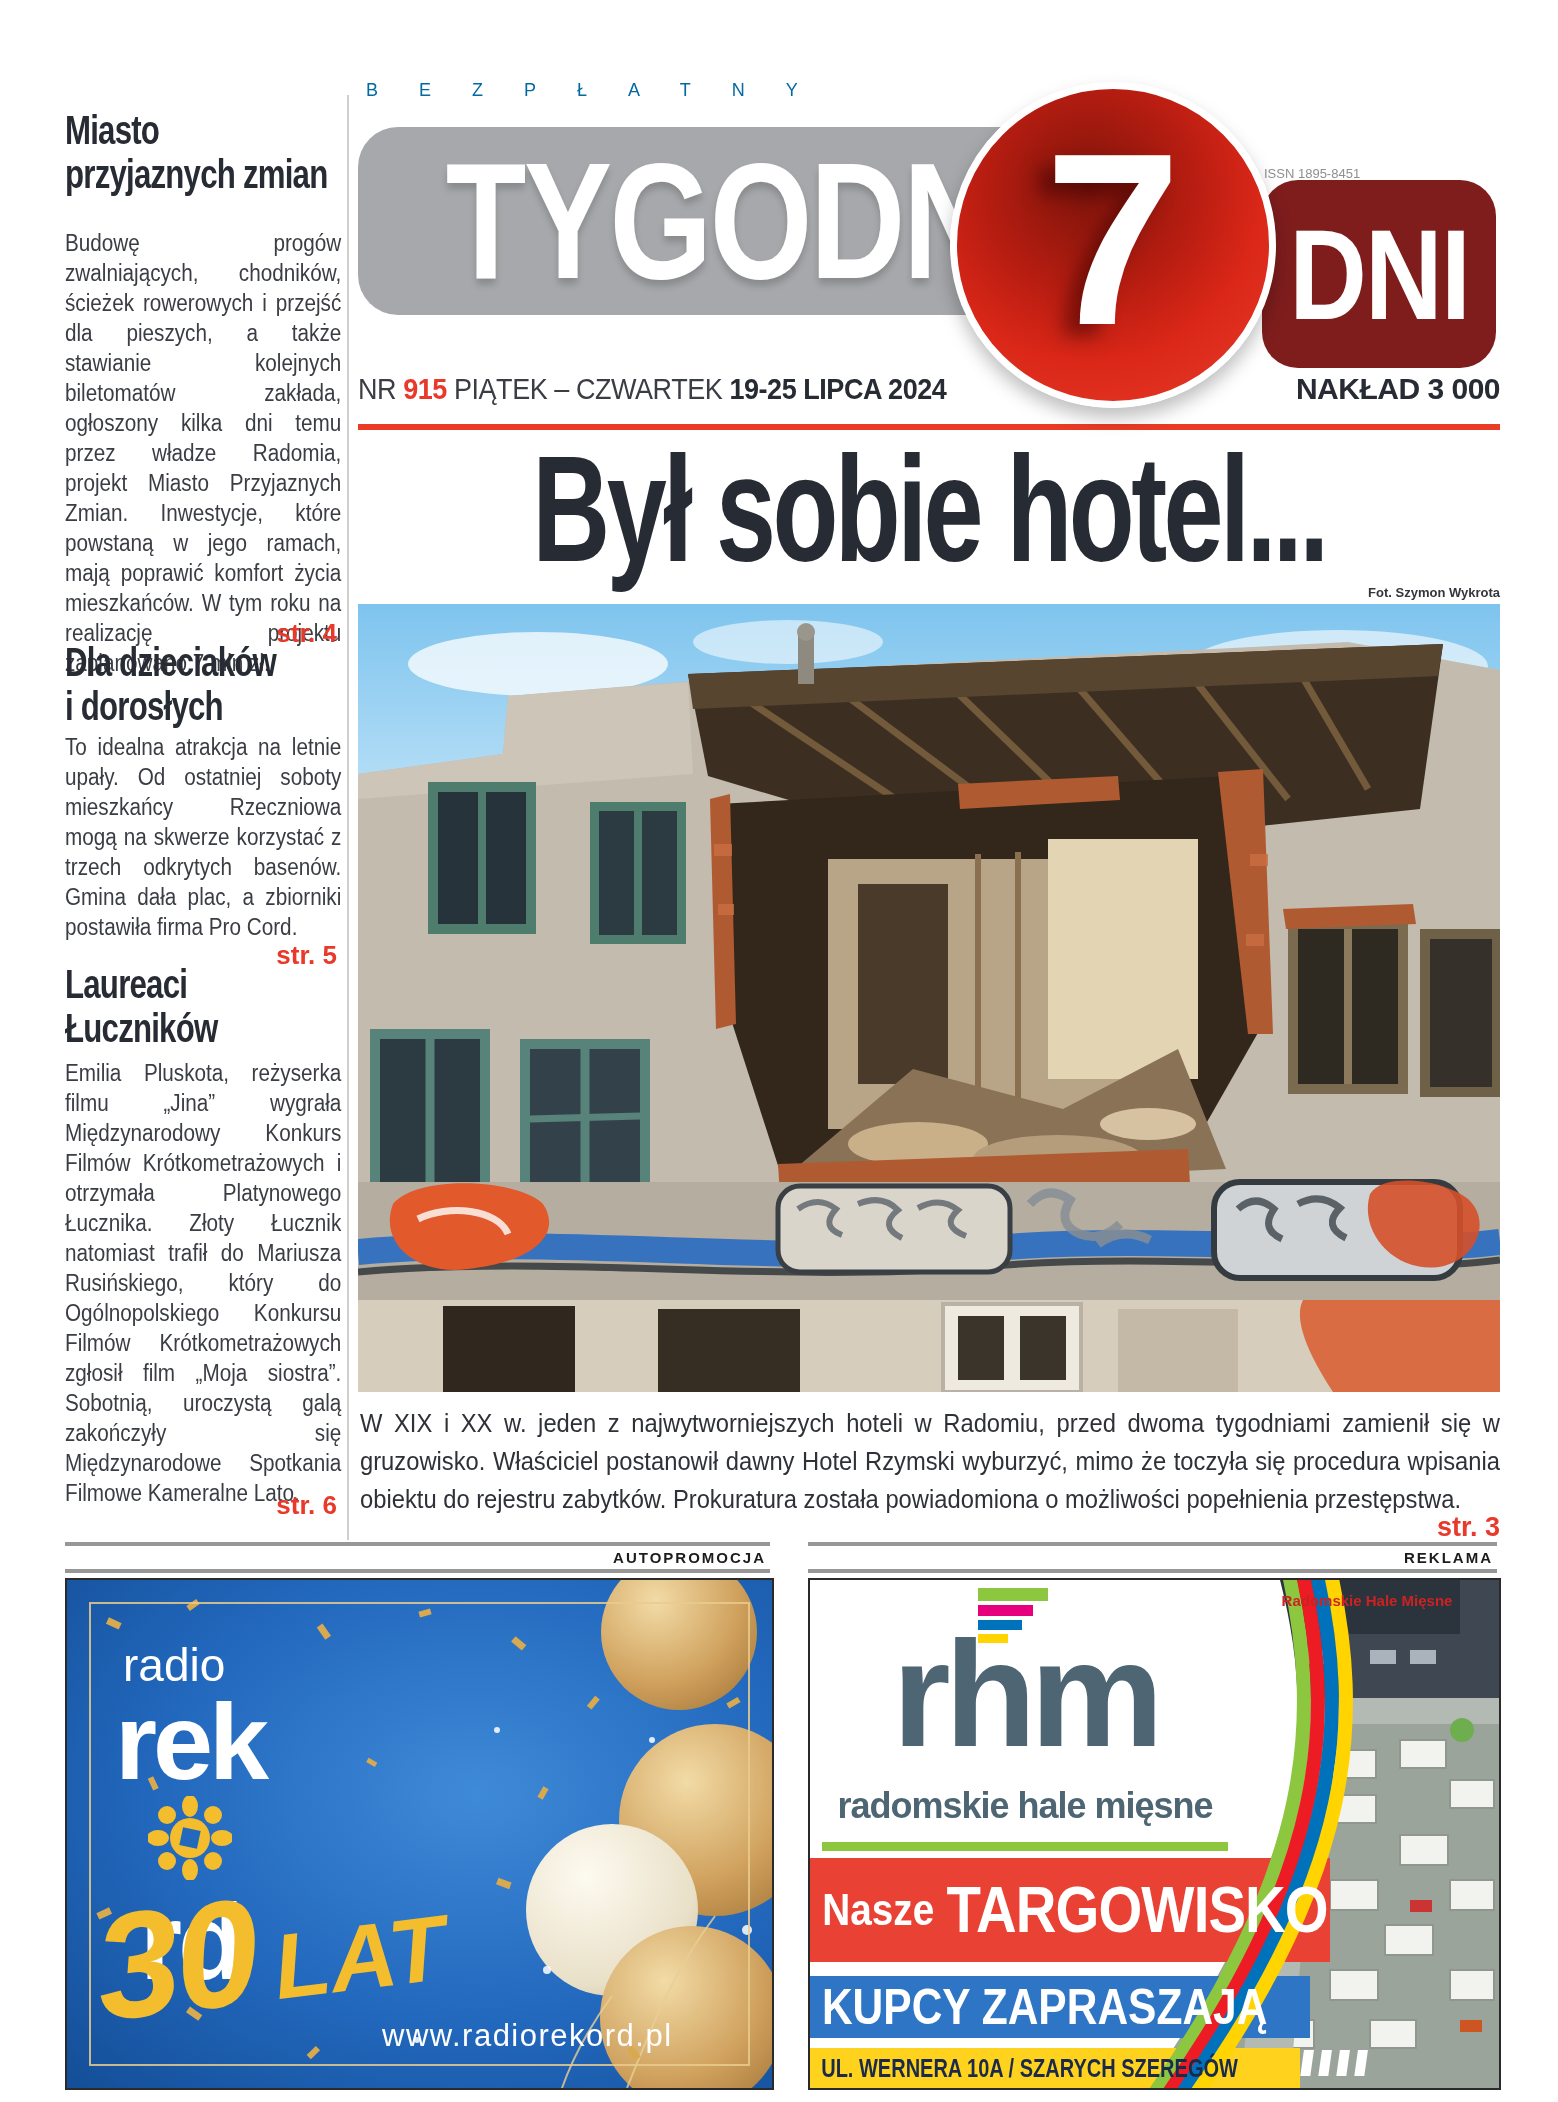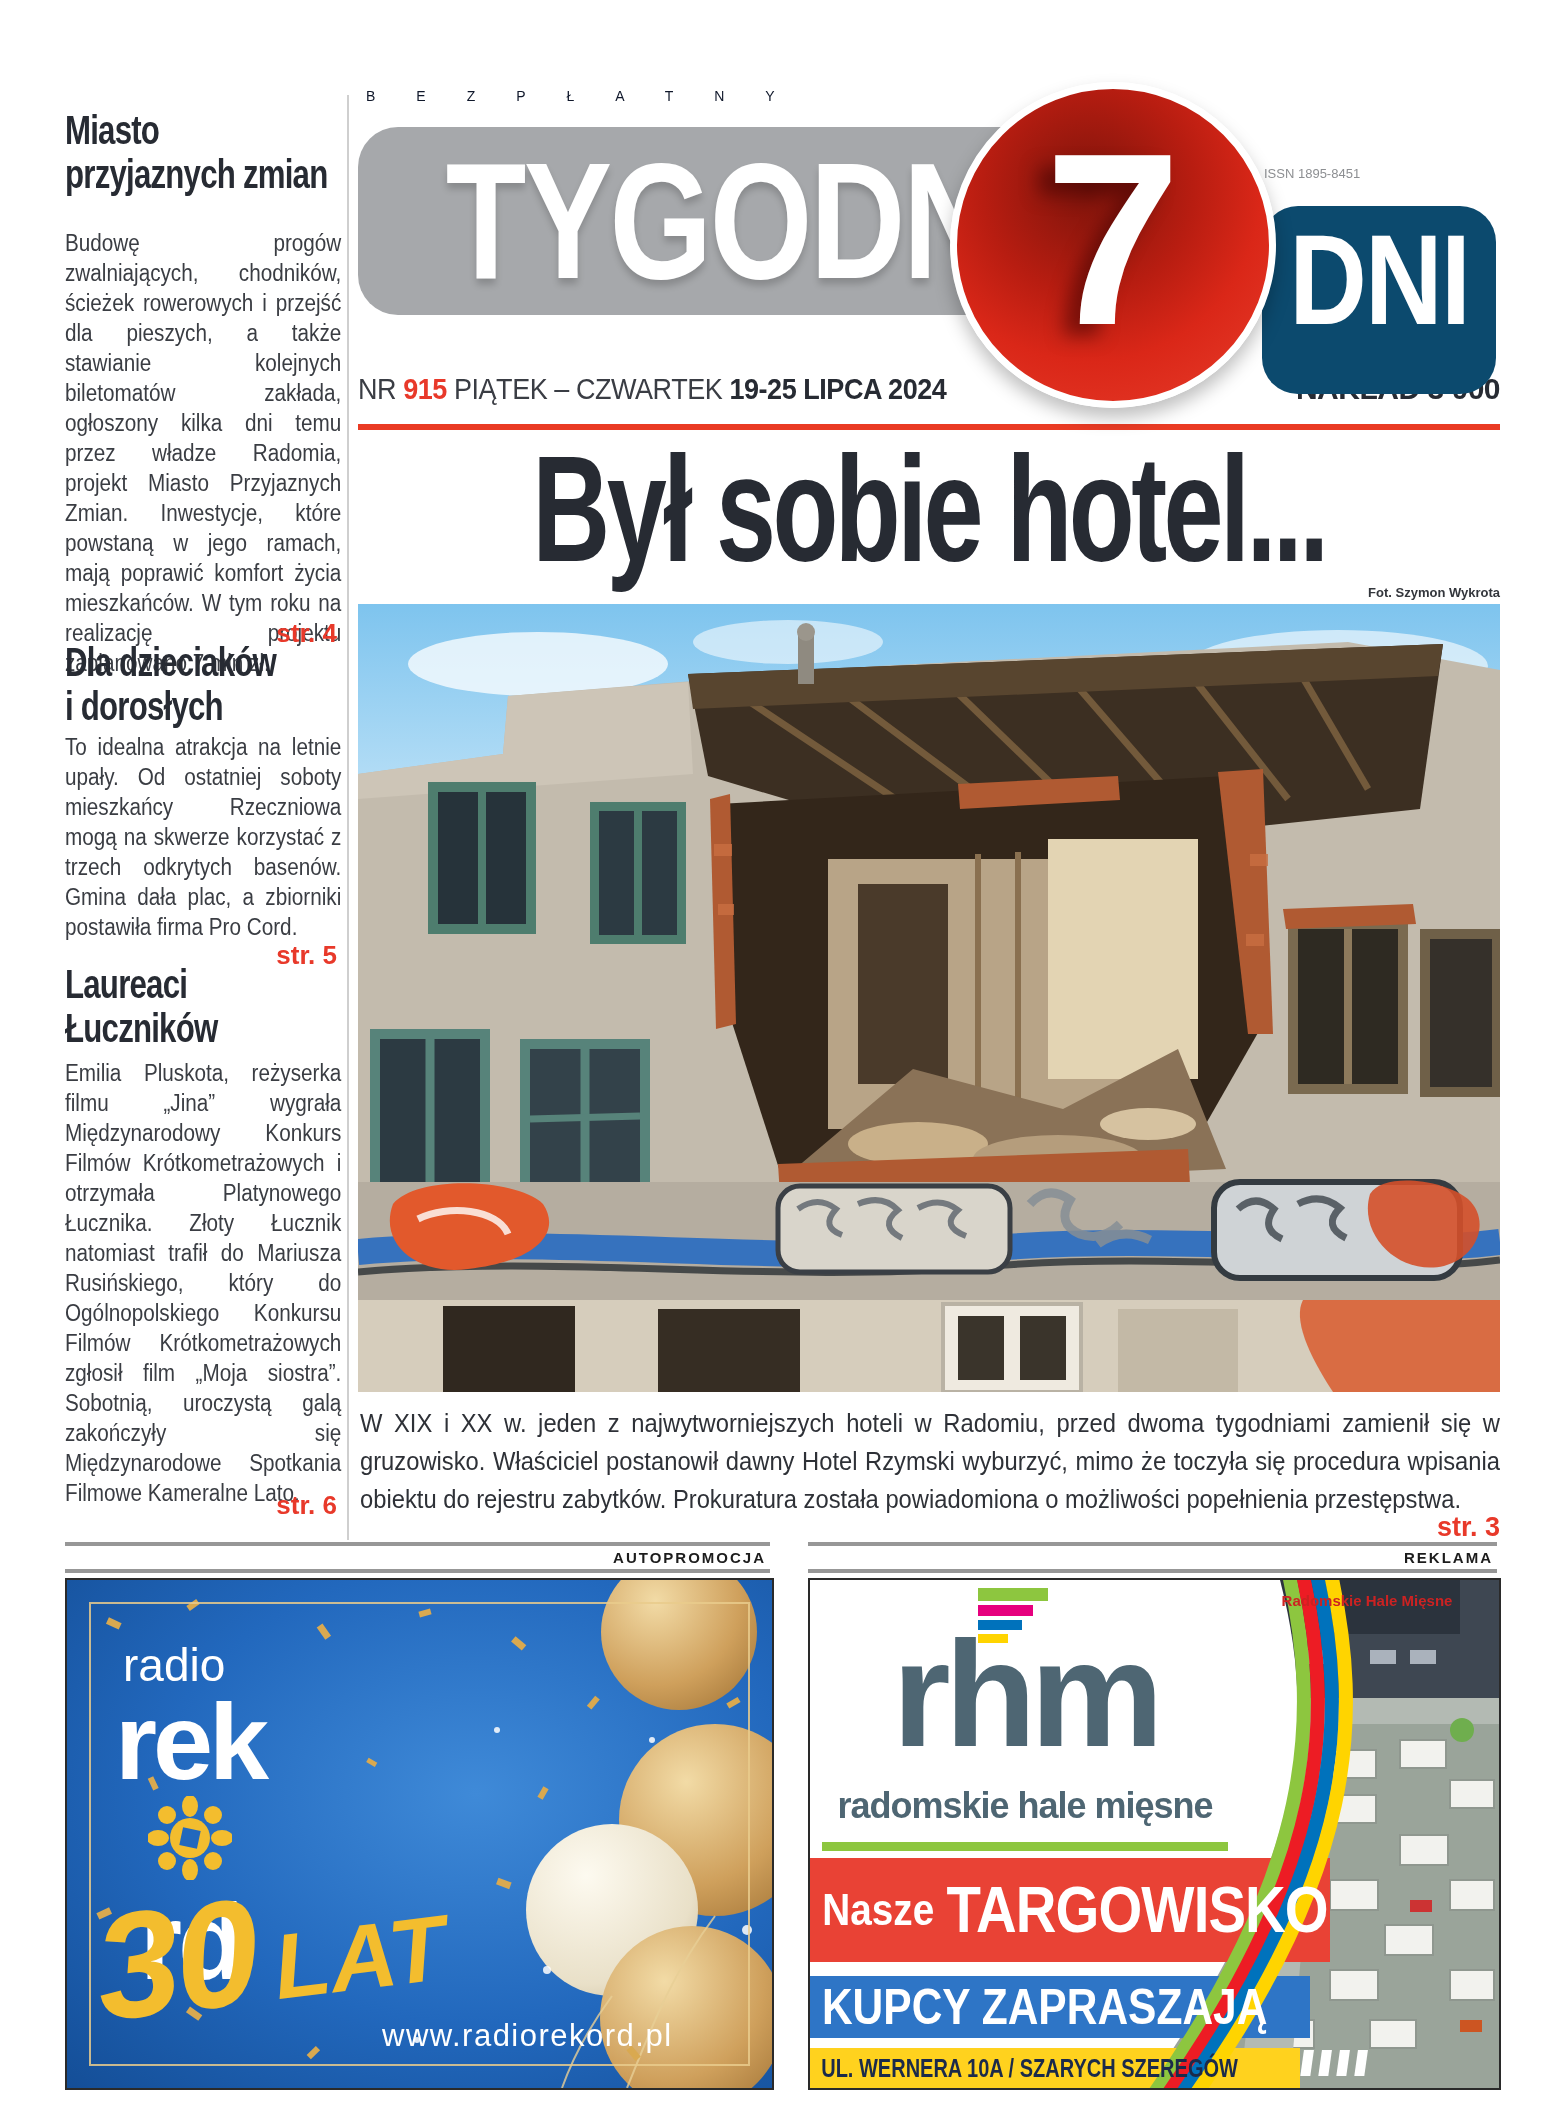--- a/index.html
+++ b/index.html
@@ -11,33 +11,33 @@
   #sep{left:347px;top:95px;width:2px;height:1445px;background:#cfcfcf;}
   .side-title{left:65px;width:360px;font-weight:bold;font-size:40px;line-height:44px;
       color:#272b33;letter-spacing:-1px;transform:scaleX(0.78);transform-origin:left top;
       white-space:pre-line;}
   .side-body{left:65px;width:307px;font-size:23px;line-height:30px;text-align:justify;
       color:#3a3d43;transform:scaleX(0.9);transform-origin:left top;}
   .side-ref{left:65px;width:272px;text-align:right;font-weight:bold;font-size:26px;
       color:#e8392a;margin-top:12px;}
 
   
-  #tagline{left:366px;top:88px;font-size:14px;letter-spacing:41px;color:#0f172a;}
+  #tagline{left:366px;top:80px;font-size:18px;letter-spacing:41px;color:#0369a1;}
   #gray-box{left:358px;top:127px;width:852px;height:188px;background:#a6a8ab;
       border-radius:40px;display:flex;align-items:center;justify-content:center;z-index:1;}
   #gray-box .t{font-size:165px;font-weight:900;color:#ffffff;letter-spacing:-3px;
       transform:scaleX(0.8);text-shadow:0 6px 8px rgba(0,0,0,.18);}
   #seven-circle{left:950px;top:82px;width:312px;height:312px;border-radius:50%;z-index:3;
       background:radial-gradient(circle at 42% 32%,#7e140b 0%,#b81d11 38%,#da2718 62%,#e83d2b 100%);
       border:7px solid #ffffff;display:flex;align-items:center;justify-content:center;
       box-shadow:0 10px 18px rgba(0,0,0,.25);}
   #seven-circle .s{font-size:245px;font-weight:900;color:#ffffff;line-height:1;
       text-shadow:-16px 12px 18px rgba(50,0,0,.5);transform:translateY(-6px);}
-  #dni-box{left:1262px;top:206px;width:234px;height:188px;background:#0c4a6e;border-radius:36px;
-      display:flex;align-items:flex-start;justify-content:center;z-index:2;}
+  #dni-box{left:1262px;top:180px;width:234px;height:188px;background:#7f1d1d;border-radius:36px;
+      display:flex;align-items:center;justify-content:center;z-index:2;}
   #dni-box .d{font-size:128px;font-weight:900;color:#ffffff;transform:scaleX(0.84);letter-spacing:-2px;}
   #issn{left:1264px;top:166px;font-size:13px;color:#8d8f92;}
 
   
   #dateline{left:358px;top:372px;font-size:30px;color:#3a3d44;letter-spacing:-0.5px;
       transform:scaleX(0.9);transform-origin:left top;white-space:nowrap;}
   #dateline .red{color:#e8392a;font-weight:bold;}
   #dateline .b{font-weight:bold;color:#272b33;}
   #circulation{left:1000px;top:372px;width:500px;text-align:right;font-size:30px;font-weight:bold;
       color:#272b33;letter-spacing:-0.5px;}

